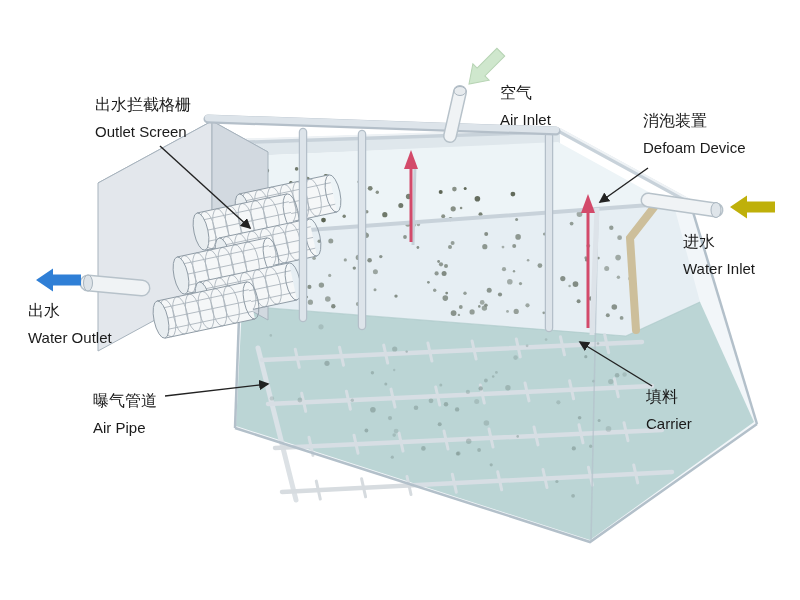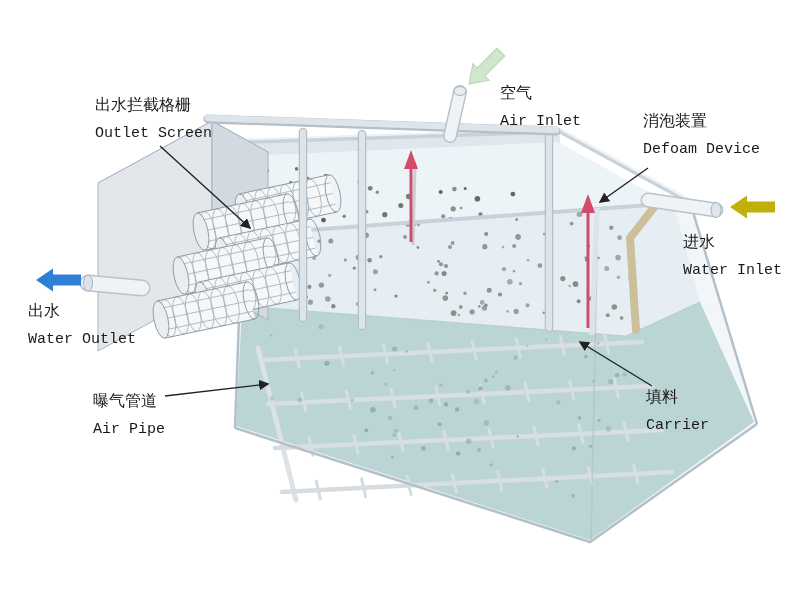--- a/index.html
+++ b/index.html
@@ -1,17 +1,17 @@
 <!DOCTYPE html>
 <html style="--text: #1a1a1a; --leader: #222222; --water-inlet-arrow: #bfb00a; --water-outlet-arrow: #2f7fd6; --air-inlet-arrow: #cfe7cd; --defoam-arrow: #d34a6a; --water-surface: #edf4f7; --water-body: #a6cac5; --tank-wall: #dce4ea;"><head>
 <meta charset="utf-8">
 <style>
   html,body{margin:0;padding:0;background:#ffffff;}
   .stage{position:relative;width:800px;height:600px;background:#ffffff;overflow:hidden;
-         font-family:Liberation Mono, monospace;}
+         font-family:Liberation Sans, sans-serif;}
   svg{position:absolute;left:0;top:0;}
   .lbl-zh{font-size:16px;fill:var(--text,#1a1a1a);}
   .lbl-en{font-size:15px;fill:var(--text,#1a1a1a);}
   .leader{stroke:var(--leader,#222);stroke-width:1.4;fill:none;}
   .leadhead{fill:var(--leader,#222);}
   .surface{fill:var(--water-surface,#edf4f7);}
   .teal{fill:var(--water-body,#a6cac5);opacity:.92;}
   .glass{fill:#d8e5ec;opacity:.33;}
   .edge{stroke:#b3c0ca;fill:none;}
   .rim{stroke:#c8d2da;fill:none;stroke-linejoin:round;stroke-linecap:round;}

